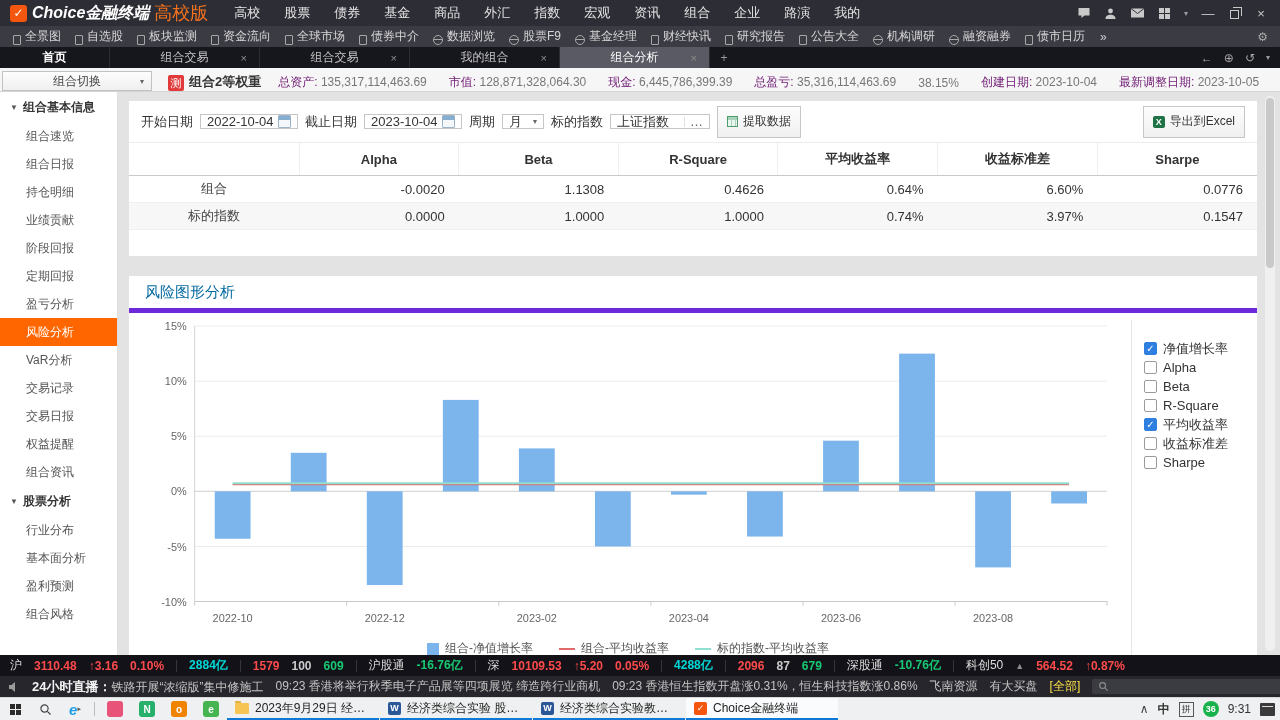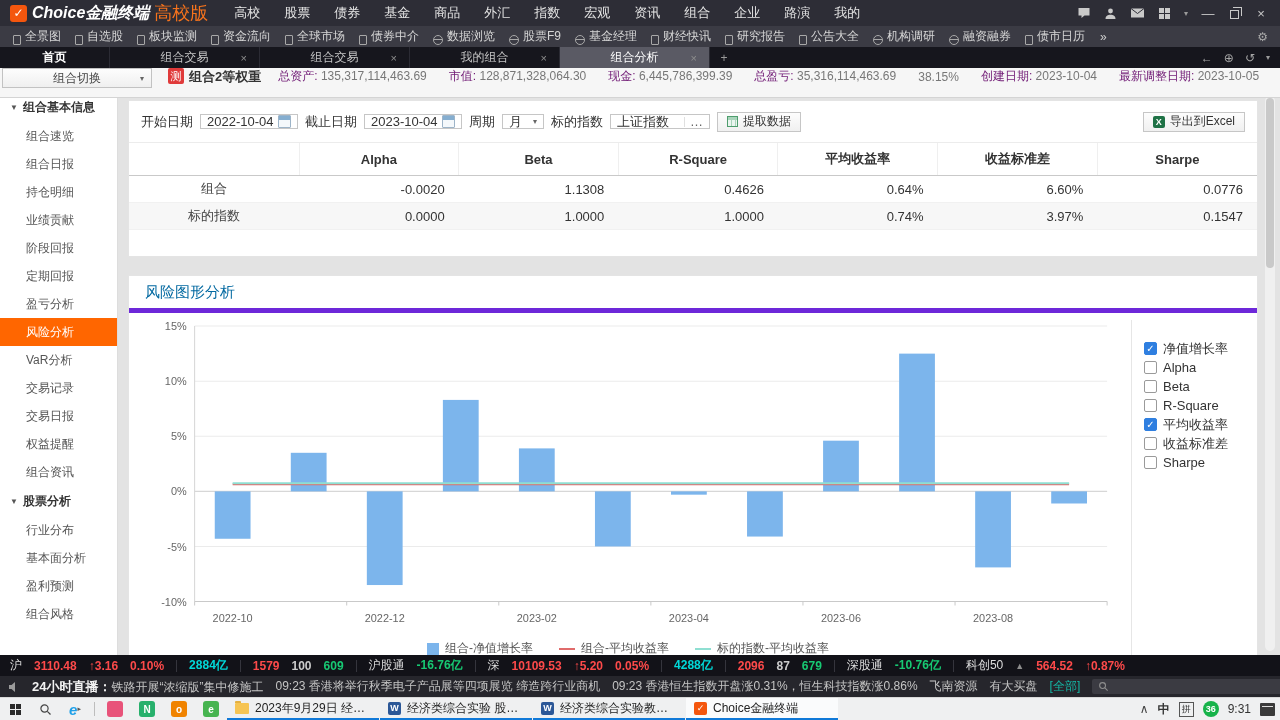--- a/index.html
+++ b/index.html
@@ -34,21 +34,21 @@
 #tabbar{position:absolute;top:47px;left:0;right:0;height:21px;background:#16161d;display:flex;align-items:stretch;color:#c6c6c6;font-size:12px;z-index:28}
 .tab{width:150px;display:flex;align-items:center;justify-content:center;position:relative;border-right:1px solid #2b2b34;cursor:pointer;white-space:nowrap}
 .tab.home{width:110px;color:#fff;font-weight:bold}
 .tab.active{background:#5a5a64;color:#fff}
 .tab .x{position:absolute;right:12px;color:#8e8e8e;font-size:11px;cursor:pointer}
 .tab-add{width:28px;display:flex;align-items:center;justify-content:center;color:#9a9a9a;cursor:pointer}
 .tabnav{margin-left:auto;display:flex;align-items:center;gap:11px;padding-right:10px;color:#a6a6a6}
 .tabnav span{cursor:pointer}
 
 
-#pbar{position:absolute;top:68px;left:0;right:0;height:30px;background:#f6f6f6;border-bottom:1px solid #d4d4d4;display:flex;align-items:flex-start;color:#8a8a8a;z-index:27}
+#pbar{position:absolute;top:68px;left:0;right:0;height:24px;background:#f6f6f6;border-bottom:1px solid #d4d4d4;display:flex;align-items:flex-end;color:#8a8a8a;z-index:27}
 .switcher{width:150px;height:20px;margin-left:2px;background:linear-gradient(#fdfdfd,#efefef);border:1px solid #c2c2c2;display:flex;align-items:center;justify-content:center;color:#444;font-size:12px;position:relative;cursor:pointer}
 .switcher .caret-d{position:absolute;right:7px}
 .badge{background:#e03a3a;color:#fff;min-width:16px;height:16px;border-radius:2px;font-size:11px;display:flex;align-items:center;justify-content:center;margin-left:16px;padding:0 1px}
 .pname{font-weight:bold;color:#333;font-size:13px;margin:0 6px 0 5px;white-space:nowrap}
 .pstat{padding:0 11px;white-space:nowrap}
 .pstat .lbl{color:#701a75}
 .pstat .val{color:#777}
 
 
 #sidebar{position:absolute;top:92px;left:0;width:118px;bottom:65px;background:#fff;border-right:1px solid #ddd;overflow:hidden;z-index:10}
@@ -62,21 +62,21 @@
 #panelA{position:absolute;left:10px;top:8px;right:22px;height:157px;background:#fff;border:1px solid #e4e4e4}
 .filter-row{height:41px;display:flex;align-items:center;padding:0 12px;gap:7px;font-size:13px;color:#333}
 .flabel{white-space:nowrap}
 .inp{height:15px;border:1px solid #c6c6c6;background:#fff;display:flex;align-items:center;padding:0 6px;font-size:13px;color:#333;cursor:text}
 .date-inp{width:98px;justify-content:space-between}
 .cal{width:13px;height:13px;border:1px solid #9db4c8;border-radius:1px;background:linear-gradient(#85aed0 0 4px,#f4f8fb 4px);cursor:pointer}
 .sel{width:42px;justify-content:space-between;cursor:pointer}
 .caret-d{font-size:8px;color:#666}
 .idx-inp{width:100px;justify-content:space-between;cursor:pointer}
 .dots{color:#666;padding-left:5px;border-left:1px solid #e0e0e0;line-height:10px}
-.btn{height:20px;border:1px solid #c6c6c6;background:linear-gradient(#fdfdfd,#f0f0f0);display:flex;align-items:center;gap:5px;padding:0 9px;font-size:12px;color:#333;cursor:pointer;white-space:nowrap}
+.btn{height:32px;border:1px solid #c6c6c6;background:linear-gradient(#fdfdfd,#f0f0f0);display:flex;align-items:center;gap:5px;padding:0 9px;font-size:12px;color:#333;cursor:pointer;white-space:nowrap}
 .grid-icon{width:11px;height:11px;border:1px solid #4e9d6d;background:linear-gradient(to right,transparent 0 3px,#a9d4bb 3px 4px,transparent 4px 7px,#a9d4bb 7px 8px,transparent 8px),linear-gradient(#a9d4bb 0 3px,#eaf5ef 3px)}
 .excel-icon{width:12px;height:12px;background:#1f7246;border-radius:2px;color:#fff;font-size:9px;font-weight:bold;display:flex;align-items:center;justify-content:center}
 .export-btn{margin-left:auto}
 .stats-table{width:100%;border-collapse:collapse;font-size:13px;color:#333;table-layout:fixed}
 .stats-table th{height:33px;font-weight:bold;text-align:center;border-top:1px solid #ececec;border-bottom:1px solid #c9c9c9;border-left:1px solid #efefef;white-space:nowrap}
 .stats-table th:first-child{border-left:none;width:170px}
 .stats-table td{height:27px;text-align:right;padding-right:14px;border-bottom:1px solid #f1f1f1;white-space:nowrap}
 .stats-table td:first-child{text-align:center;padding-right:0;color:#444}
 .stats-table tr.alt{background:#f7f7f7}
 
@@ -101,21 +101,21 @@
 .lbl{color:#dedede;font-weight:normal}
 .up{color:#fd4a4a}
 .down{color:#17c973}
 .amt{color:#00d8d8}
 .flat{color:#cccccc}
 .dim{color:#8d8d8d;font-size:9px}
 
 #ticker{position:absolute;left:0;right:0;top:676px;height:21px;background:#26262c;display:flex;align-items:center;gap:12px;padding:0 8px;font-size:12px;color:#c4c4c4;white-space:nowrap;overflow:hidden;z-index:31}
 .tk-label{color:#f2f2f2;font-weight:bold;font-size:13px}
 .tk-item{color:#c4c4c4}
-.tk-all{color:#14b8a6;cursor:pointer}
+.tk-all{color:#fde047;cursor:pointer}
 .tk-search{margin-left:auto;width:200px;height:15px;background:#3b3b42;border-radius:2px;display:flex;align-items:center;padding-left:6px;flex:0 0 auto;cursor:text}
 
 #taskbar{position:absolute;left:0;right:0;top:697px;height:23px;background:#eff0f1;border-top:1px solid #d9d9d9;display:flex;align-items:center;z-index:31}
 .tk-btn{width:30px;height:100%;display:flex;align-items:center;justify-content:center;cursor:pointer}
 .winlogo{display:grid;grid-template-columns:5px 5px;grid-template-rows:5px 5px;gap:1px}
 .winlogo i{background:#2b2b2b;display:block}
 .edge-e{color:#1e9fe8;font-weight:bold;font-size:15px;font-style:italic}
 .tb-div{width:1px;height:14px;background:#bdbdbd;margin:0 4px}
 .app-ic{width:16px;height:16px;border-radius:3px;margin:0 8px;display:flex;align-items:center;justify-content:center;color:#fff;font-size:10px;font-weight:bold;cursor:pointer}
 .twin{height:100%;display:flex;align-items:center;gap:6px;padding:0 8px;width:152px;border-bottom:2px solid #1079d8;margin-right:1px;font-size:12px;color:#222;cursor:pointer;overflow:hidden}

